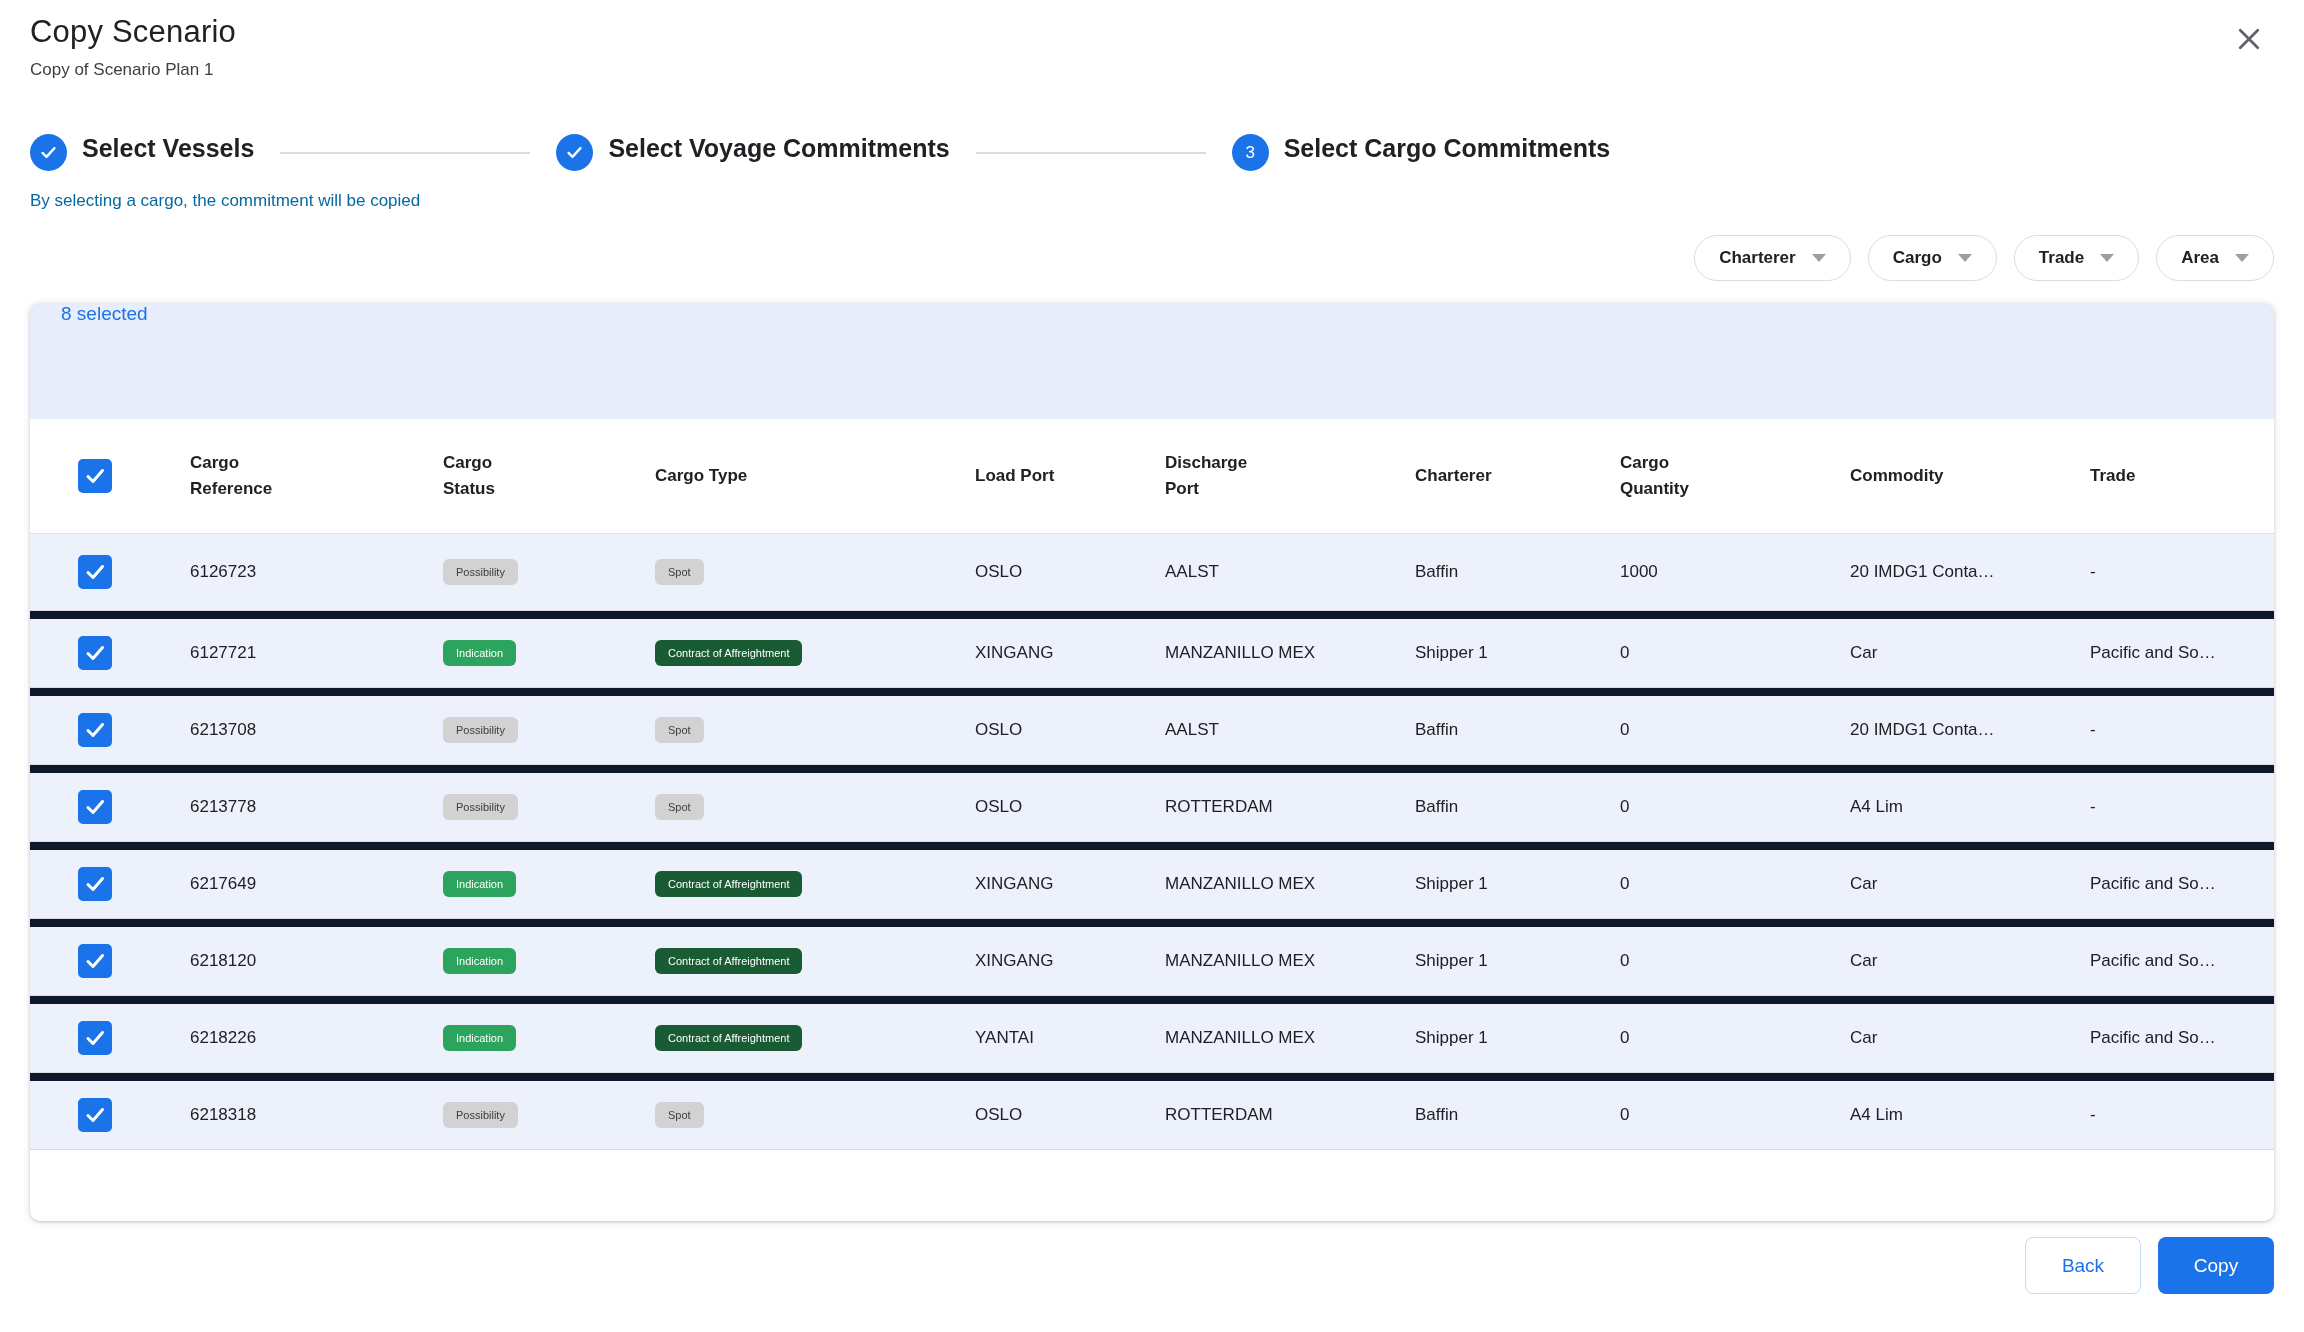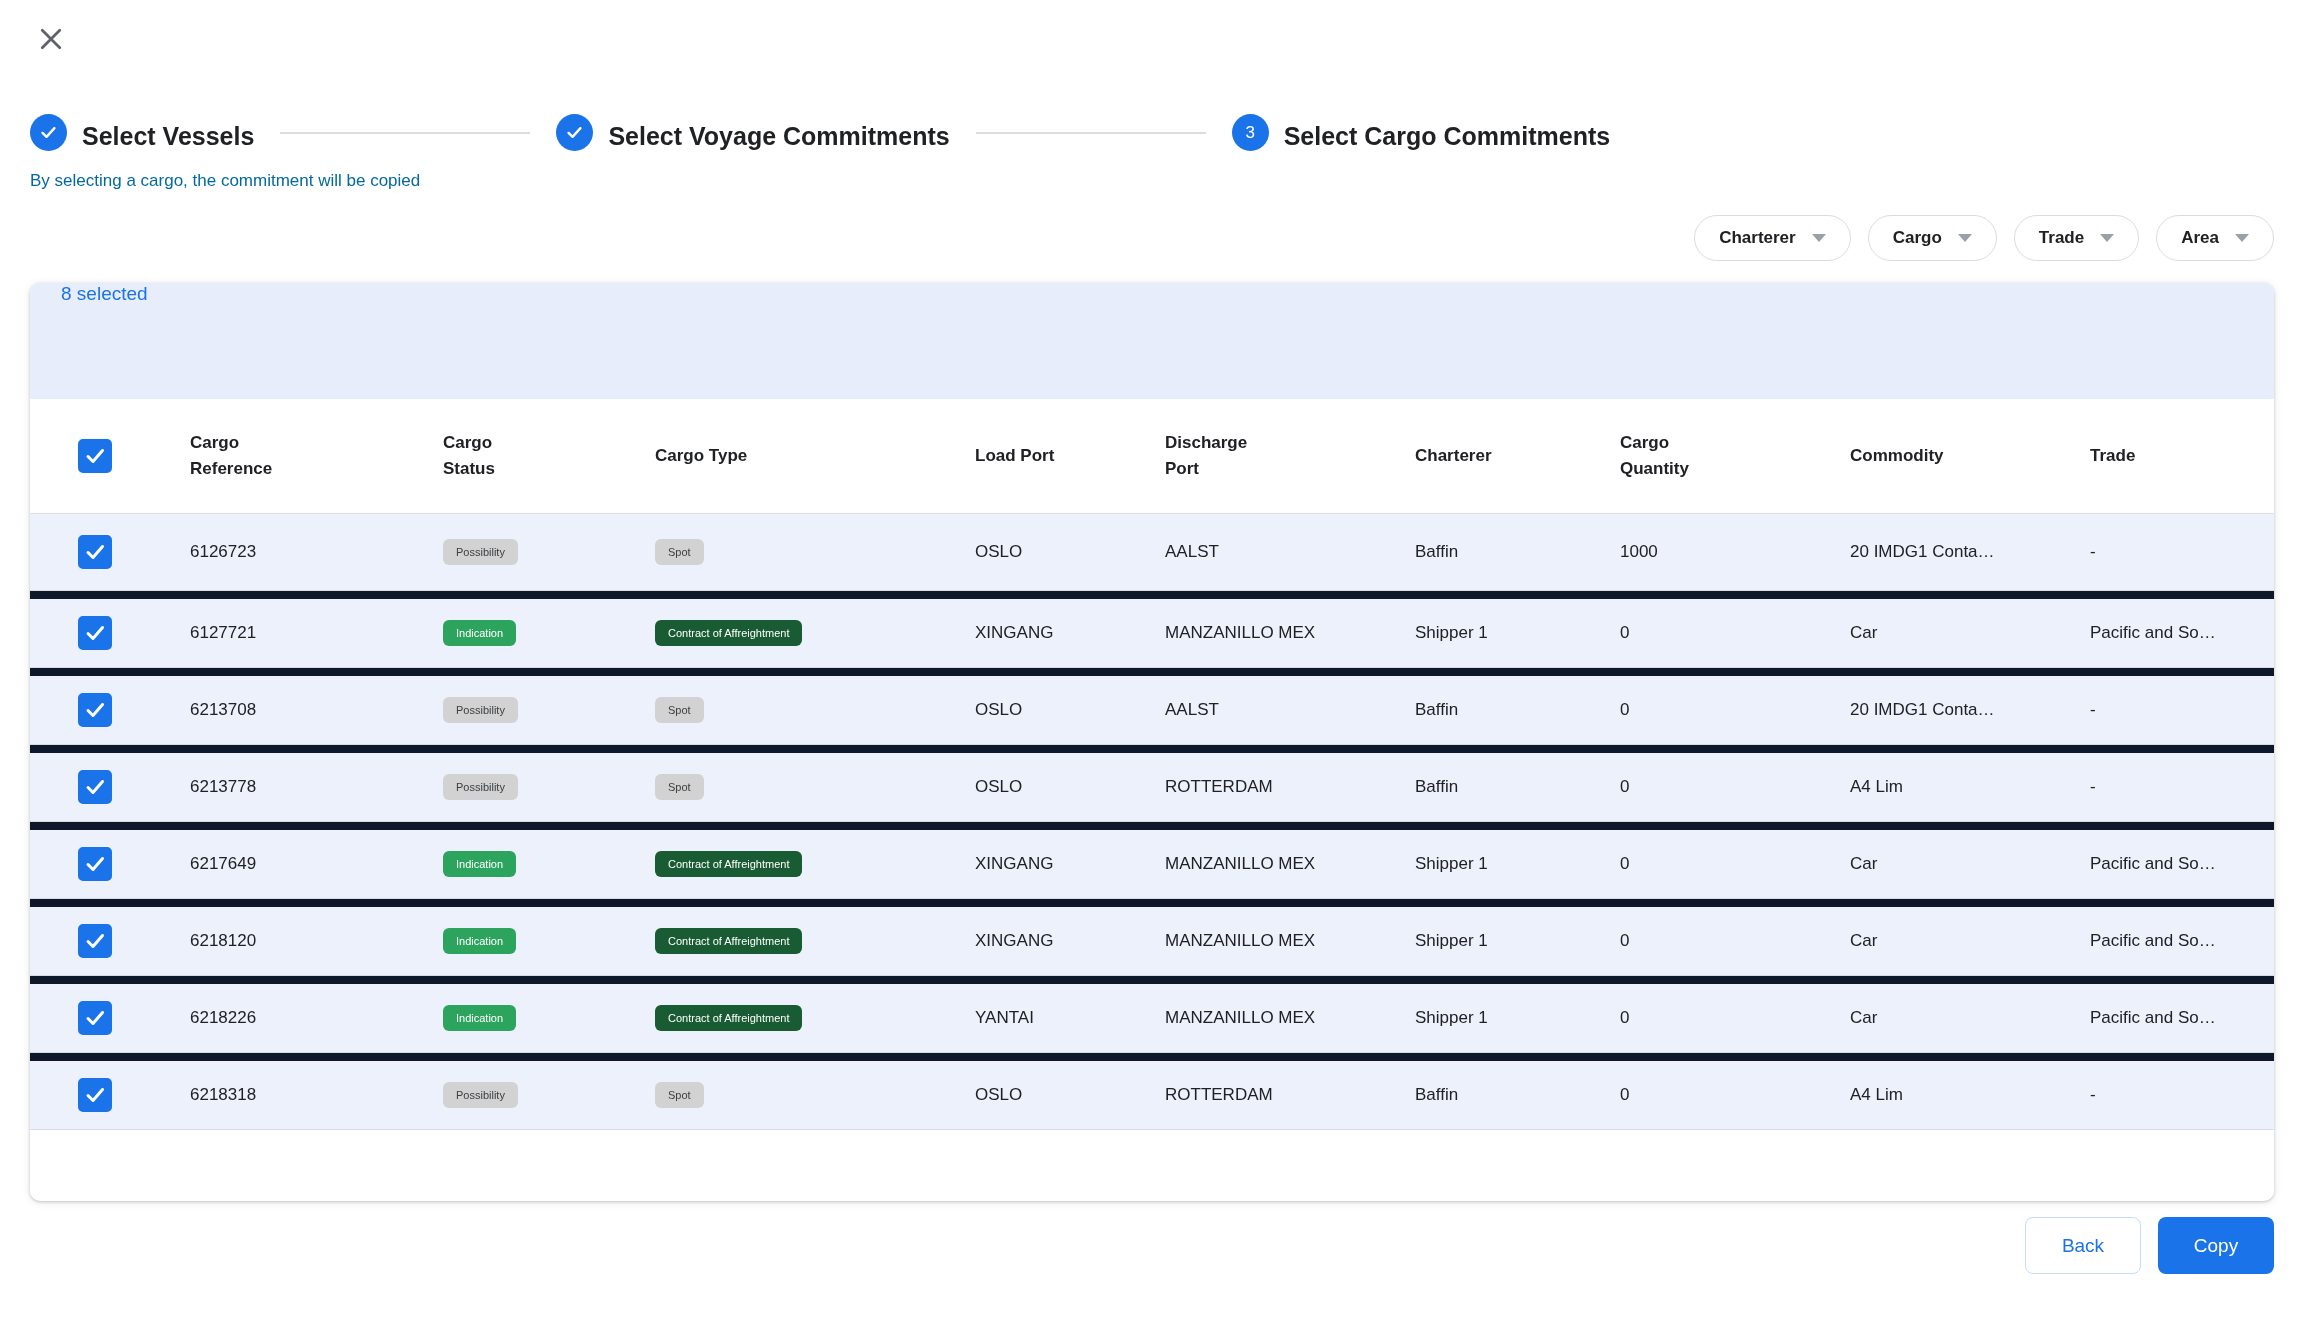--- a/index.html
+++ b/index.html
@@ -20,21 +20,21 @@
   }
 
   
   .hdr { display:flex; justify-content:space-between; align-items:flex-start; }
   .title { font-size:31px; font-weight:500; letter-spacing:.2px; color:#202124; }
   .subtitle { margin-top:10px; font-size:17px; color:#3c4043; }
   .close-btn { background:none; border:none; cursor:pointer; padding:6px; margin:4px 4px 0 0; line-height:0; }
 
   
   .stepper { display:flex; align-items:center; margin-top:54px; }
-  .step { display:flex; align-items:flex-end; gap:15px; cursor:pointer; }
+  .step { display:flex; align-items:flex-start; gap:15px; cursor:pointer; }
   .step-circle {
     width:37px; height:37px; border-radius:50%;
     background:var(--primary-blue,#1a73e8);
     display:flex; align-items:center; justify-content:center;
     color:#fff; font-size:17px; flex:none;
   }
   .step-label { font-size:25px; font-weight:700; color:#202124; white-space:nowrap; }
   .connector { width:250px; height:2px; background:#dadce0; margin:0 26px; }
   .connector.c2 { width:230px; }
 
@@ -106,20 +106,24 @@
     min-width:116px; height:57px; border-radius:8px;
     font-family:inherit; font-size:19px; cursor:pointer; padding:8px 26px;
   }
   .btn-back { background:#fff; border:1.5px solid #c6dafc; color:var(--primary-blue,#1a73e8); }
   .btn-copy { background:var(--primary-blue,#1a73e8); border:none; color:#fff; }
 </style>
 </head>
 <body>
 
 <div class="hdr">
+  <div>
+    <div class="title">Copy Scenario</div>
+    <div class="subtitle">Copy of Scenario Plan 1</div>
+  </div>
   <button class="close-btn" aria-label="close">
     <svg width="30" height="30" viewBox="0 0 24 24">
         <path d="M5 5 L19 19 M19 5 L5 19" stroke="#5f6368" stroke-width="2.2" stroke-linecap="round"></path>
       </svg>
   </button>
 </div>
 
 <div class="stepper">
   <div class="step">
     <div class="step-circle">

